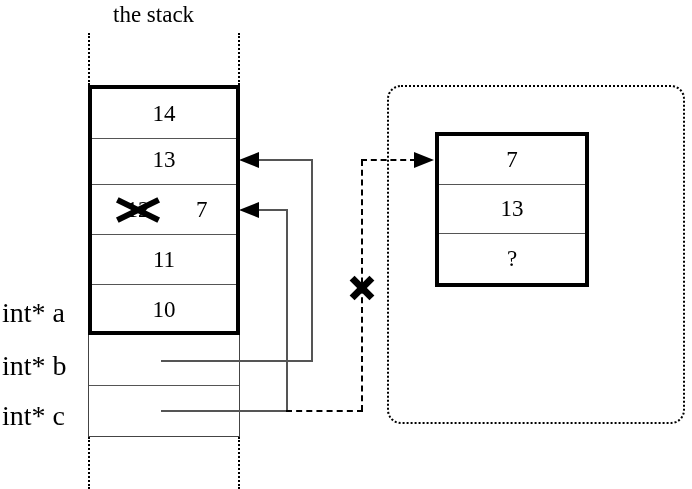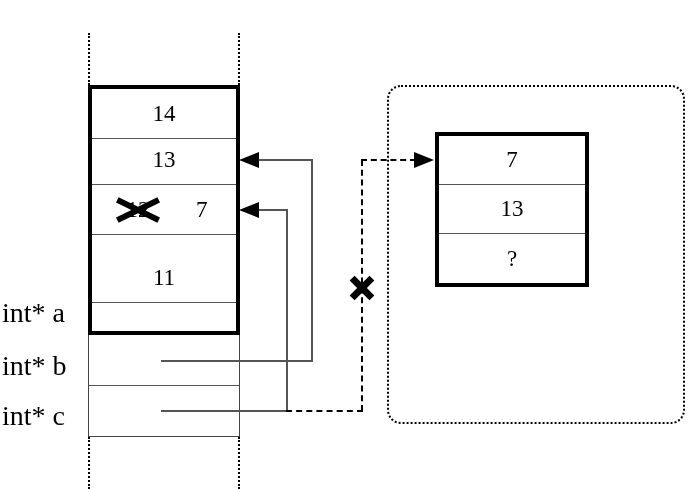--- a/index.html
+++ b/index.html
@@ -205,20 +205,21 @@
     background: #fff;
   }
   #heap-block .cell { height: 49px; border-bottom: 1.5px solid #555; }
   #heap-block .cell.last { border-bottom: none; }
 </style>
 </head>
 <body>
 
 <div id="canvas">
 
+  <div class="title" id="title-stack">the stack</div>
 
   <div class="stack-guide" id="guide-left-top"></div>
   <div class="stack-guide" id="guide-right-top"></div>
   <div class="stack-guide" id="guide-left-bot"></div>
   <div class="stack-guide" id="guide-right-bot"></div>
 
   <div id="stack-frame">
 
     <div class="cell" style="top:0px;">
       <span class="cell-val">14</span>
@@ -229,24 +230,27 @@
     </div>
 
     <div class="cell" style="top:96px;">
       <span class="cell-val shift-left struck">
         <span>12</span>
         <span class="x-over"></span>
       </span>
       <span class="new-val">7</span>
     </div>
 
-    <div class="cell" style="top:164px;">
+    <div class="cell" style="top:146px;">
       <span class="cell-val">11</span>
     </div>
 
+    <div class="cell last" style="top:196px;">
+      <span class="cell-val">10</span>
+    </div>
   </div>
 
   <div id="stack-frame-dead">
     <div class="cell" style="top:0px; height:51px;">
       <span class="cell-val"></span>
     </div>
     <div class="cell last" style="top:51px; height:50px;">
       <span class="cell-val"></span>
     </div>
   </div>

